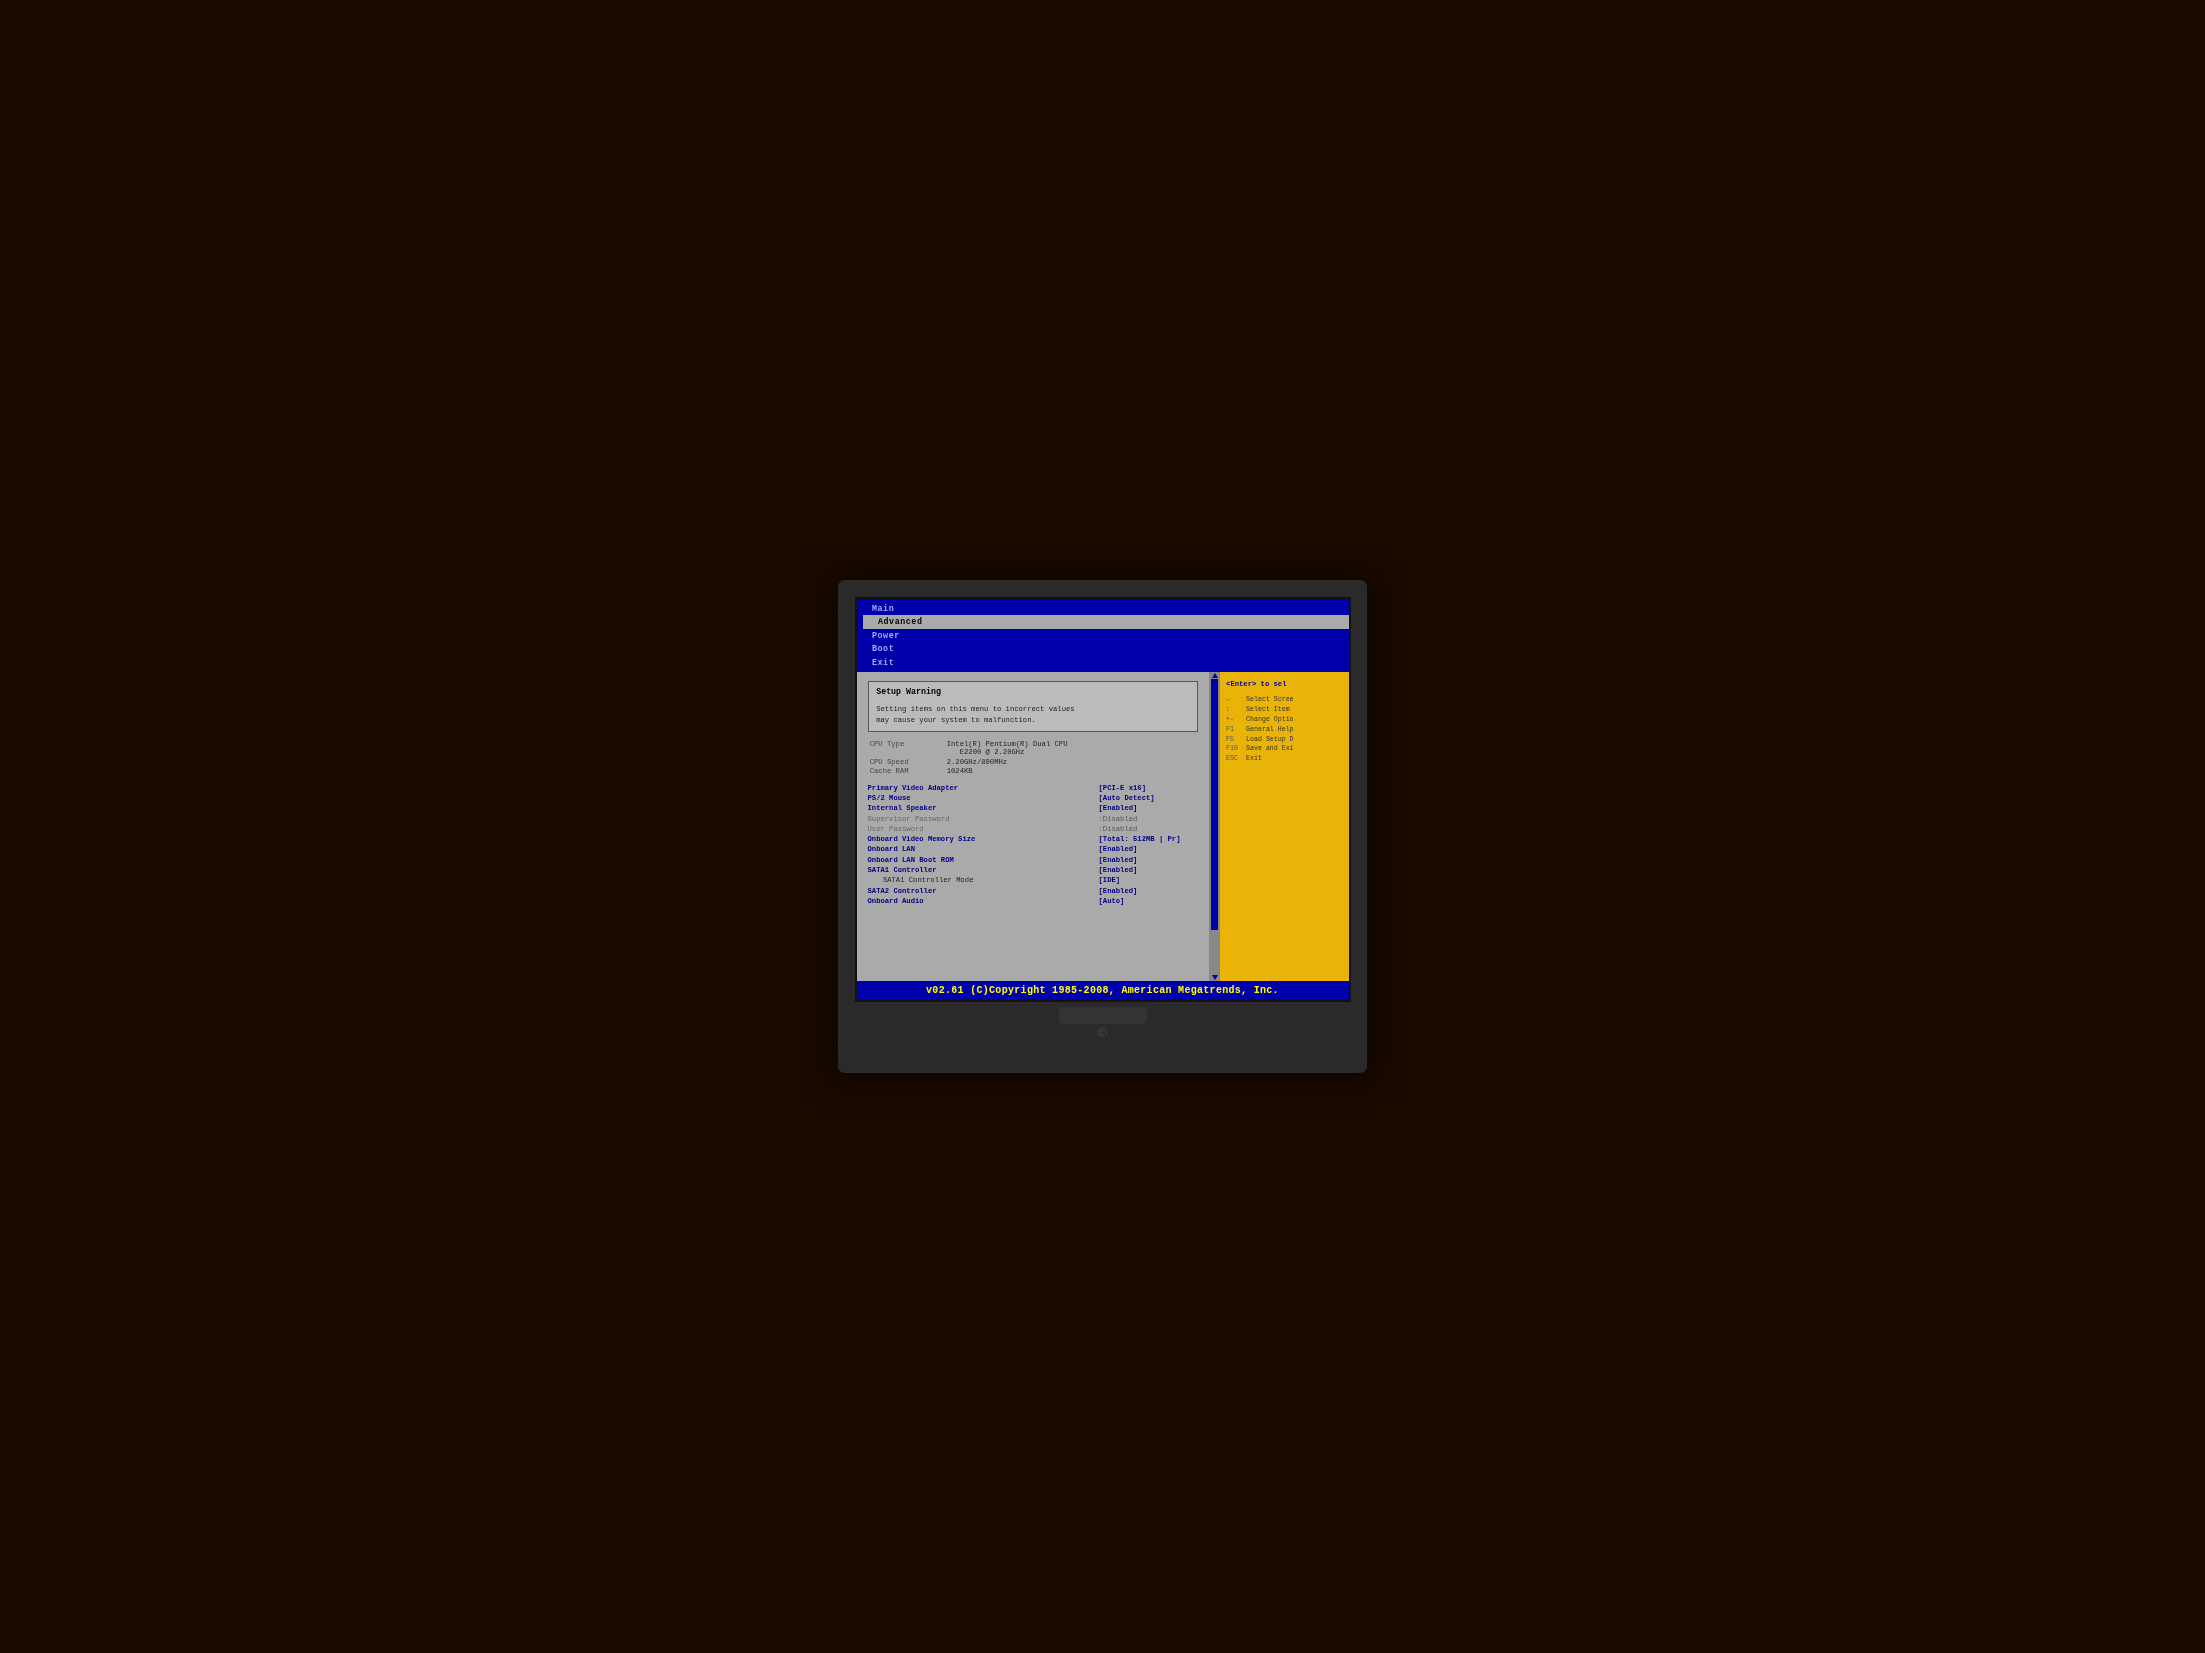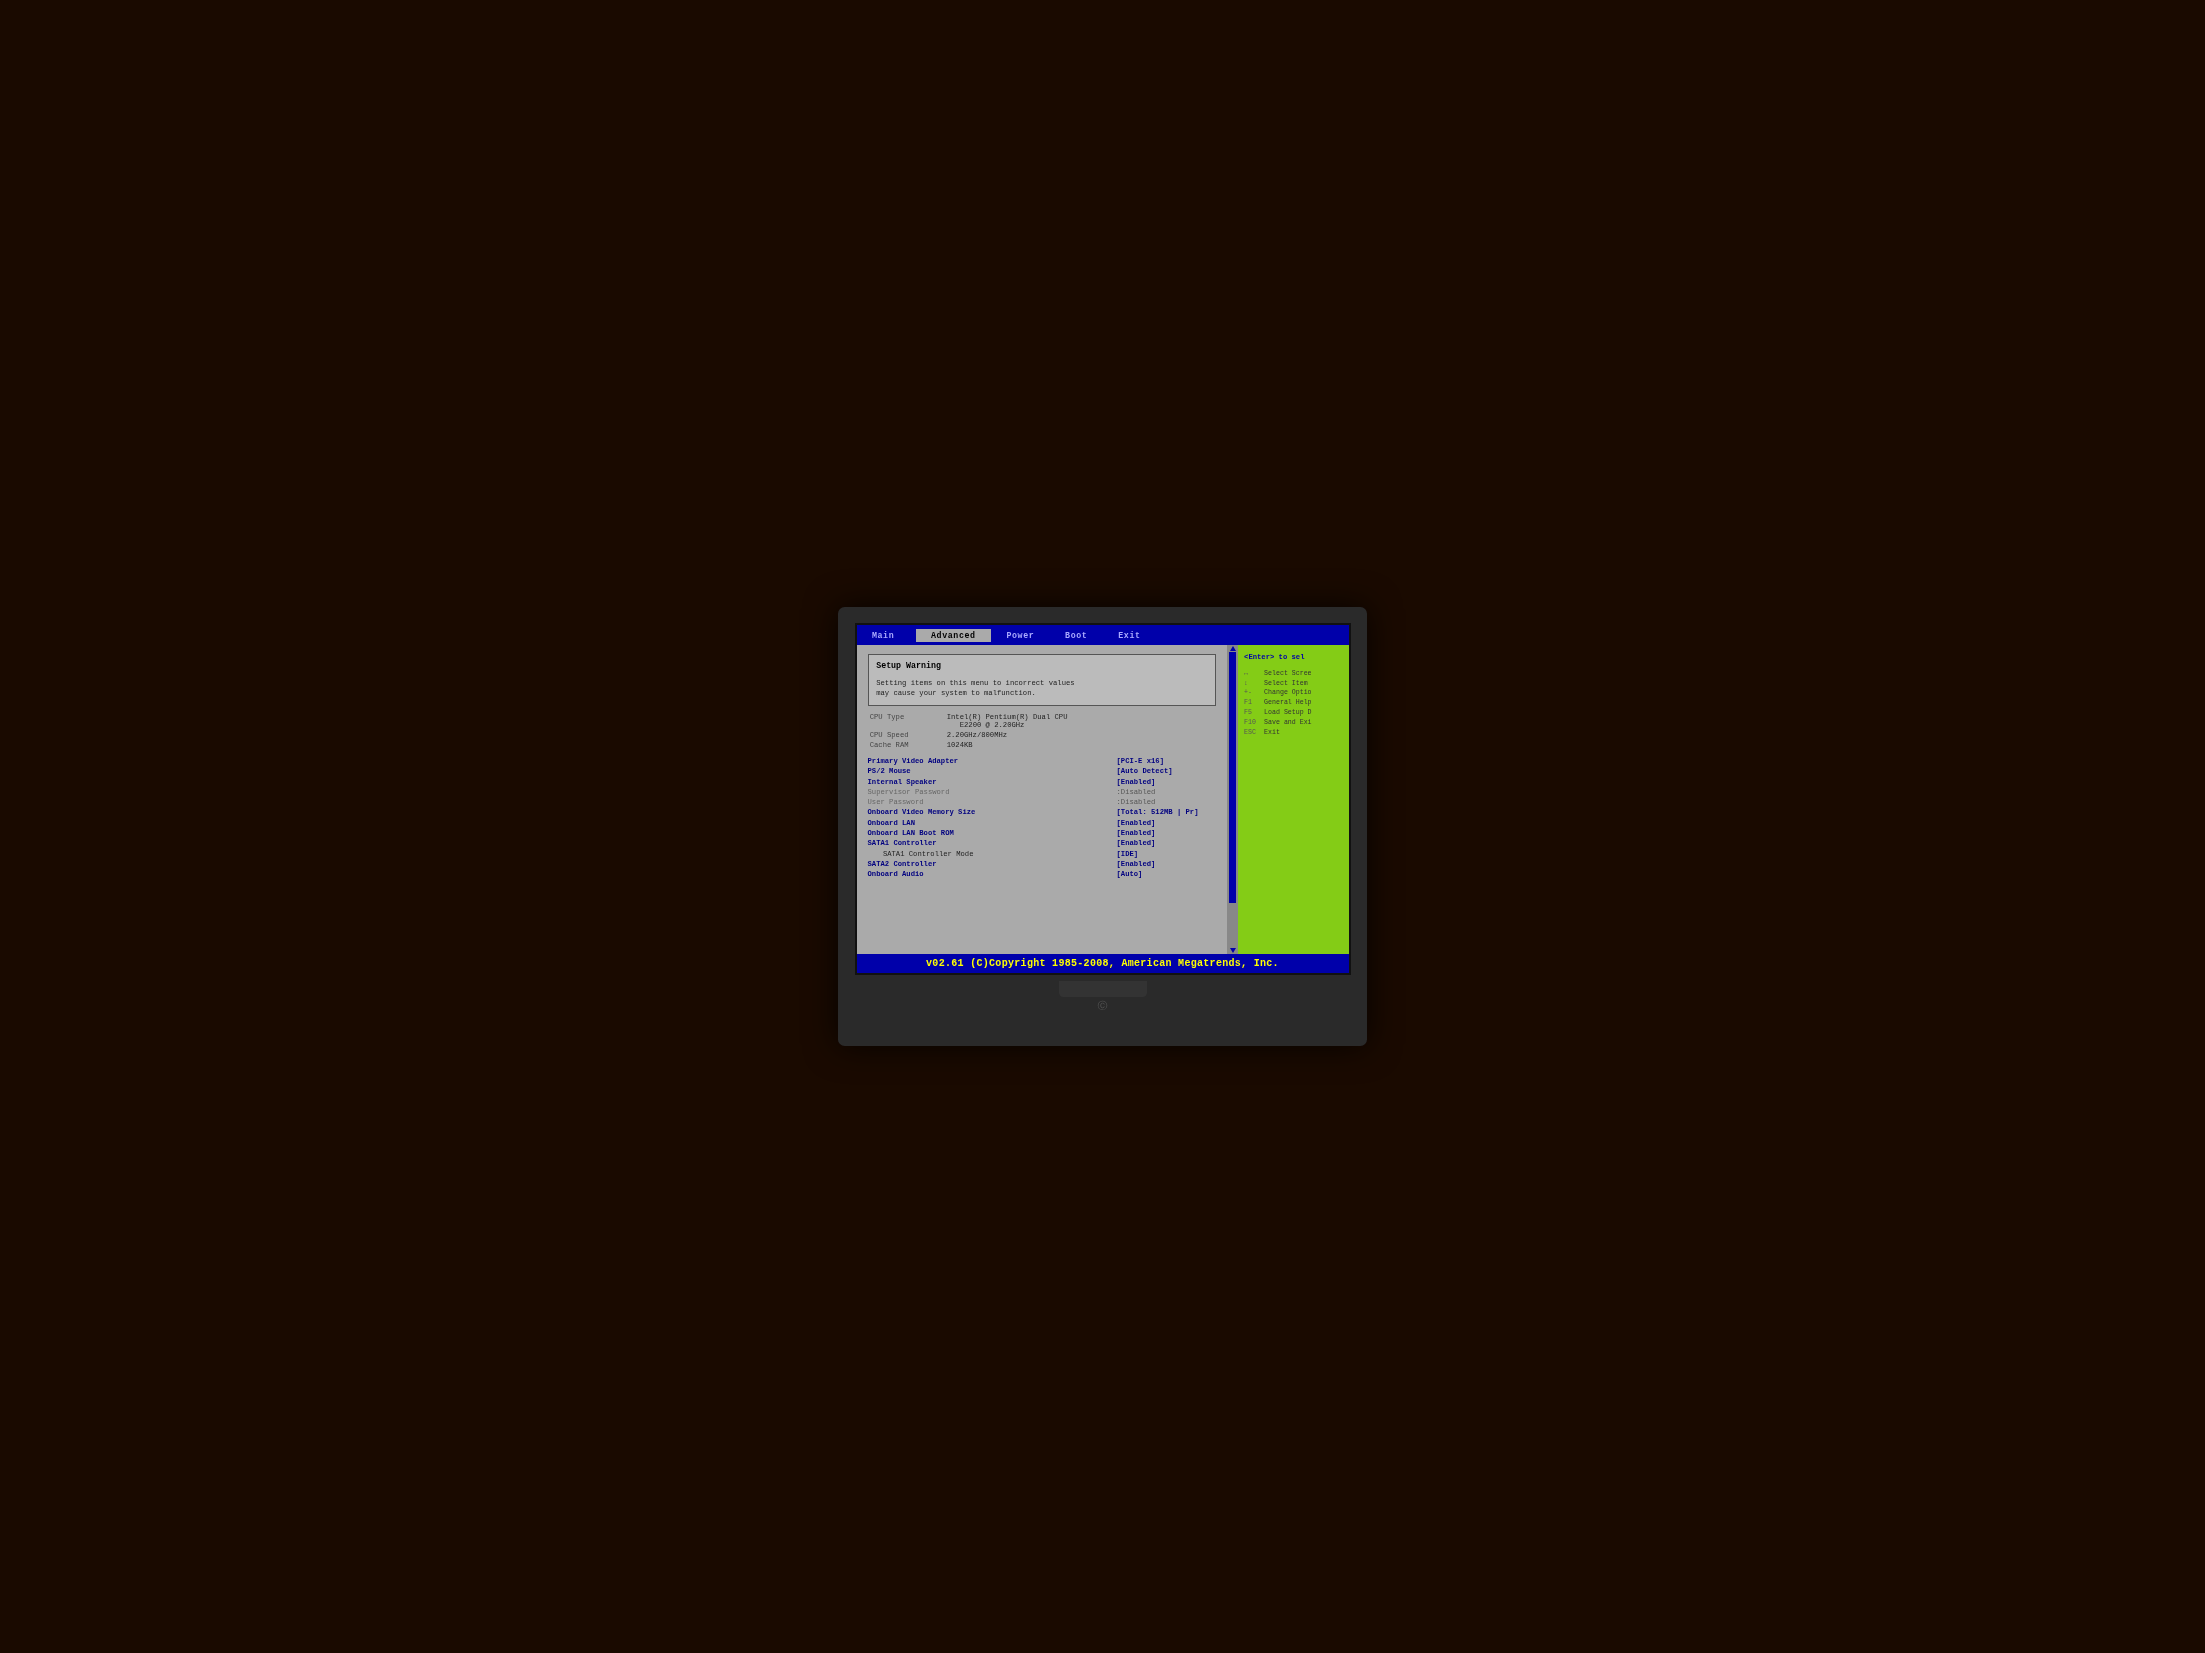--- a/index.html
+++ b/index.html
@@ -35,21 +35,21 @@
       background: #aaaaaa;
       width: 100%;
       font-family: 'Courier New', Courier, monospace;
       font-size: 7.7px;
     }
 
     
     .menu-bar {
       background: #0000aa;
       display: flex;
-      flex-direction: row;
+      flex-direction: column;
       padding: 3.3px 0;
     }
 
     .menu-item {
       color: #aaaaff;
       padding: 2.2px 15.4px;
       font-size: 8.3px;
       font-weight: bold;
       letter-spacing: 0.6px;
       cursor: pointer;
@@ -117,23 +117,23 @@
       height: 0;
       border-left: 3.9px solid transparent;
       border-right: 3.9px solid transparent;
       border-top: 5.5px solid #0000aa;
       margin-top: 1.1px;
       cursor: pointer;
     }
 
     
     .help-panel {
-      width: 111px;
+      width: 129px;
       padding: 7.7px 6.6px;
-      background: #84cc16;
+      background: #eab308;
     }
 
     
     .warning-box {
       border: 0.6px solid #555;
       background: #bbbbbb;
       padding: 5.5px 7.7px;
       margin-bottom: 7.7px;
     }
 

